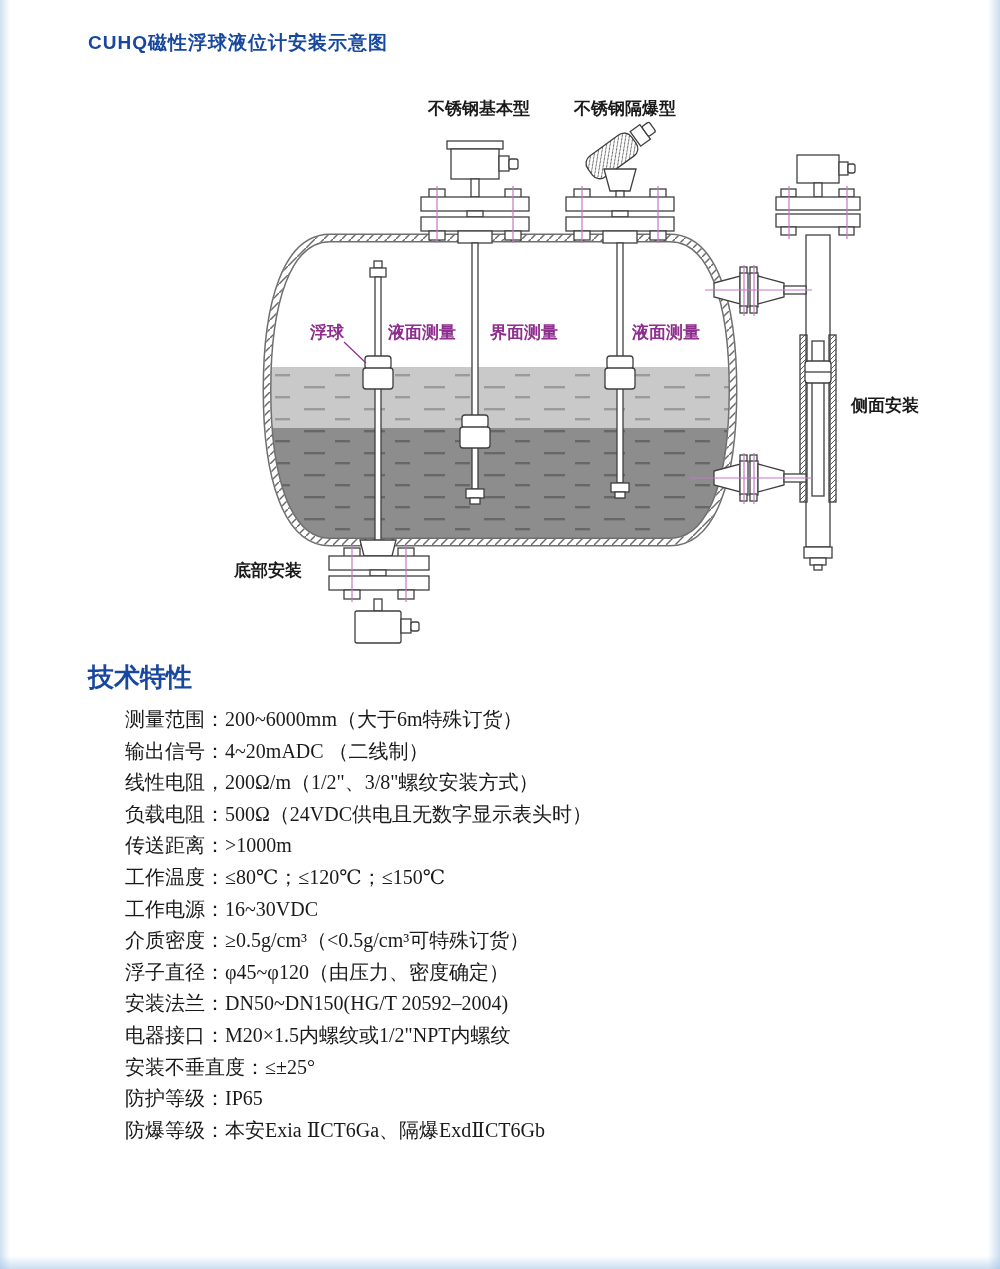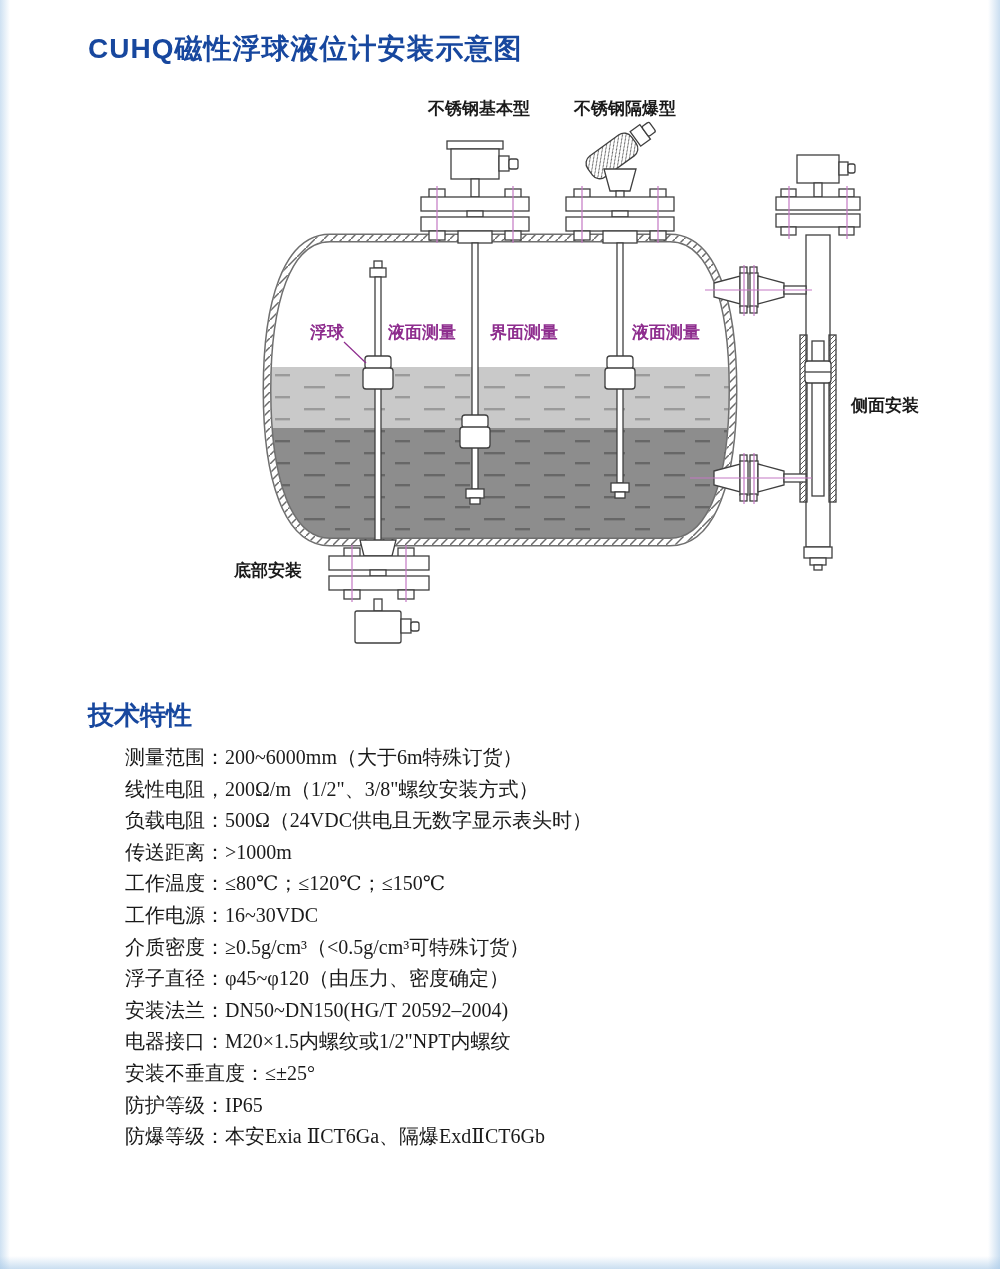--- a/index.html
+++ b/index.html
@@ -7,27 +7,27 @@
     width:1000px;height:1269px;position:relative;overflow:hidden;
     background:#ffffff;
     font-family:"Liberation Sans","DejaVu Sans",sans-serif;
   }
   .edge{position:absolute;pointer-events:none;}
   .edge-left{left:0;top:0;bottom:0;width:10px;background:linear-gradient(to right,rgba(166,200,231,.55),rgba(166,200,231,0));}
   .edge-right{right:0;top:0;bottom:0;width:12px;background:linear-gradient(to left,rgba(166,200,231,.6),rgba(166,200,231,0));}
   .edge-bottom{left:0;right:0;bottom:0;height:13px;background:linear-gradient(to top,rgba(166,200,231,.6),rgba(166,200,231,0));}
   h1.page-title{
     position:absolute;left:88px;top:30px;margin:0;
-    font-size:28px;font-weight:bold;color:#17479e;letter-spacing:1px;
+    font-size:19px;font-weight:bold;color:#17479e;letter-spacing:1px;
   }
   svg.diagram{position:absolute;left:0;top:95px;}
   svg text{font-family:"Liberation Sans","DejaVu Sans",sans-serif;}
   .diag-label-black{font-size:17px;font-weight:bold;fill:#1a1a1a;}
   .diag-label-purple{font-size:17px;font-weight:bold;fill:#8e2d8e;}
-  section.specs{position:absolute;left:88px;top:698px;width:860px;}
+  section.specs{position:absolute;left:88px;top:660px;width:860px;}
   h2.specs-heading{margin:0 0 9px 0;font-size:26px;font-weight:bold;color:#17479e;}
   .spec-lines{margin-left:37px;}
   .spec-line{
     font-family:"Liberation Serif","DejaVu Serif",serif;
     font-size:20px;line-height:31.6px;color:#1a1a1a;white-space:pre;
   }
 </style>
 </head>
 <body>
 
@@ -202,20 +202,21 @@
   <text class="diag-label-purple" x="490" y="243">界面测量</text>
   <text class="diag-label-purple" x="632" y="243">液面测量</text>
   <text class="diag-label-black" x="851" y="316">侧面安装</text>
   <text class="diag-label-black" x="234" y="481">底部安装</text>
 </svg>
 
 <section class="specs">
   <h2 class="specs-heading">技术特性</h2>
   <div class="spec-lines">
     <div class="spec-line">测量范围：200~6000mm（大于6m特殊订货）</div>
+    <div class="spec-line">输出信号：4~20mADC （二线制）</div>
     <div class="spec-line">线性电阻，200Ω/m（1/2"、3/8"螺纹安装方式）</div>
     <div class="spec-line">负载电阻：500Ω（24VDC供电且无数字显示表头时）</div>
     <div class="spec-line">传送距离：&gt;1000m</div>
     <div class="spec-line">工作温度：≤80℃；≤120℃；≤150℃</div>
     <div class="spec-line">工作电源：16~30VDC</div>
     <div class="spec-line">介质密度：≥0.5g/cm³（&lt;0.5g/cm³可特殊订货）</div>
     <div class="spec-line">浮子直径：φ45~φ120（由压力、密度确定）</div>
     <div class="spec-line">安装法兰：DN50~DN150(HG/T 20592–2004)</div>
     <div class="spec-line">电器接口：M20×1.5内螺纹或1/2"NPT内螺纹</div>
     <div class="spec-line">安装不垂直度：≤±25°</div>

